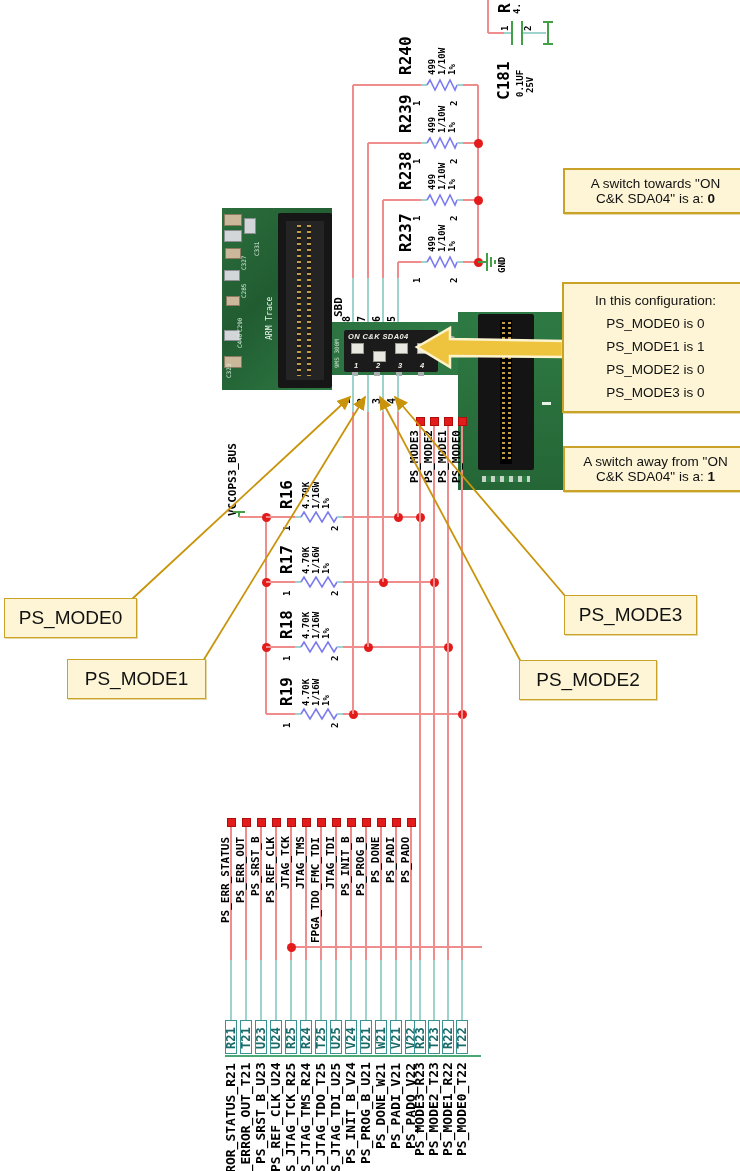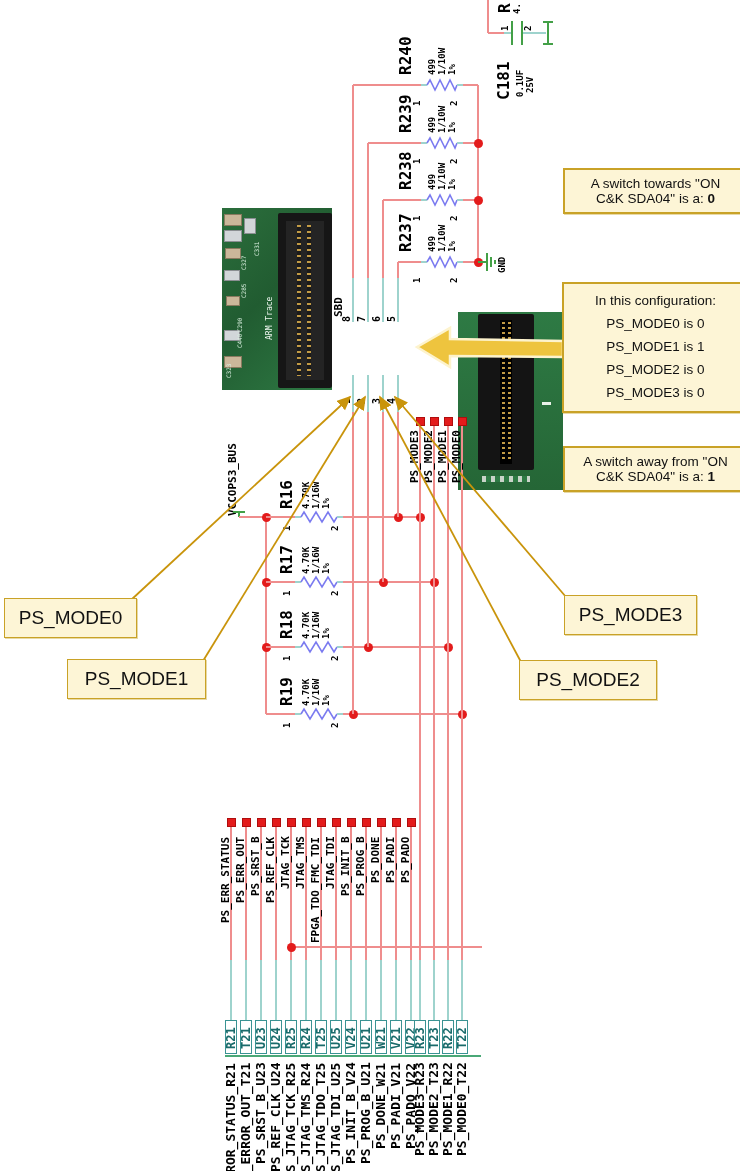--- a/index.html
+++ b/index.html
@@ -50,20 +50,40 @@
     <span class="pcl" style="left:4px;top:170px;">C323</span>
     <span class="pcl" style="left:44px;top:132px;font-size:8px;color:#eef6ef;">ARM Trace</span>
   </div>
 
   <div class="photo" id="photoConn" style="left:278px;top:213px;width:54px;height:175px;background:#161616;border-radius:2px;">
     <div style="position:absolute;left:8px;top:8px;width:38px;height:159px;background:#242424;"></div>
     <div style="position:absolute;left:19px;top:12px;width:4px;height:151px;background:repeating-linear-gradient(180deg,#c29b45 0 2px,#1a1a1a 2px 6px);"></div>
     <div style="position:absolute;left:29px;top:12px;width:4px;height:151px;background:repeating-linear-gradient(180deg,#c29b45 0 2px,#1a1a1a 2px 6px);"></div>
   </div>
 
+  <div class="photo" id="photoB" style="left:332px;top:322px;width:128px;height:53px;background:linear-gradient(90deg,#2c7341,#2f7a45);">
+    <span class="pcl" style="left:2px;top:46px;color:#cfe3d2;">9MS 300M</span>
+    <div id="dip-body" style="position:absolute;left:12px;top:8px;width:94px;height:42px;background:#1b1b1b;border-radius:2px;">
+      <span class="facelabel">ON C&amp;K SDA04</span>
+
+    <div class="slider" style="left: 7px; top: 13px;"></div>
+        <span class="facenum" style="left: 10px;">1</span>
+        <div class="slider" style="left: 29px; top: 21px;"></div>
+        <span class="facenum" style="left: 32px;">2</span>
+        <div class="slider" style="left: 51px; top: 13px;"></div>
+        <span class="facenum" style="left: 54px;">3</span>
+        <div class="slider" style="left: 73px; top: 13px;"></div>
+        <span class="facenum" style="left: 76px;">4</span>
+      </div>
+    <div style="position:absolute;left:20px;top:50px;width:6px;height:4px;background:#a8adad;"></div>
+    <div style="position:absolute;left:42px;top:50px;width:6px;height:4px;background:#a8adad;"></div>
+    <div style="position:absolute;left:64px;top:50px;width:6px;height:4px;background:#a8adad;"></div>
+    <div style="position:absolute;left:86px;top:50px;width:6px;height:4px;background:#a8adad;"></div>
+    <div style="position:absolute;left:106px;top:14px;width:17px;height:17px;background:#e8e8e2;border:2px solid #b2b2aa;border-radius:3px;box-sizing:border-box;"></div>
+  </div>
 
   <div class="photo" id="photoC" style="left:458px;top:312px;width:105px;height:178px;background:linear-gradient(180deg,#2e7a44,#256636);">
     <div style="position:absolute;left:20px;top:2px;width:56px;height:156px;background:#141414;border-radius:2px;">
       <div style="position:absolute;left:22px;top:6px;width:12px;height:144px;background:#000;"></div>
       <div style="position:absolute;left:24px;top:8px;width:3px;height:140px;background:repeating-linear-gradient(180deg,#c29b45 0 2px,#000 2px 5px);"></div>
       <div style="position:absolute;left:30px;top:8px;width:3px;height:140px;background:repeating-linear-gradient(180deg,#c29b45 0 2px,#000 2px 5px);"></div>
     </div>
     <div style="position:absolute;left:84px;top:40px;width:9px;height:3px;background:#e8f1e8;"></div>
     <div style="position:absolute;left:84px;top:90px;width:9px;height:3px;background:#e8f1e8;"></div>
     <div style="position:absolute;left:24px;top:164px;width:48px;height:6px;background:repeating-linear-gradient(90deg,#c9d4c9 0 4px,#2e7a44 4px 9px);"></div>

